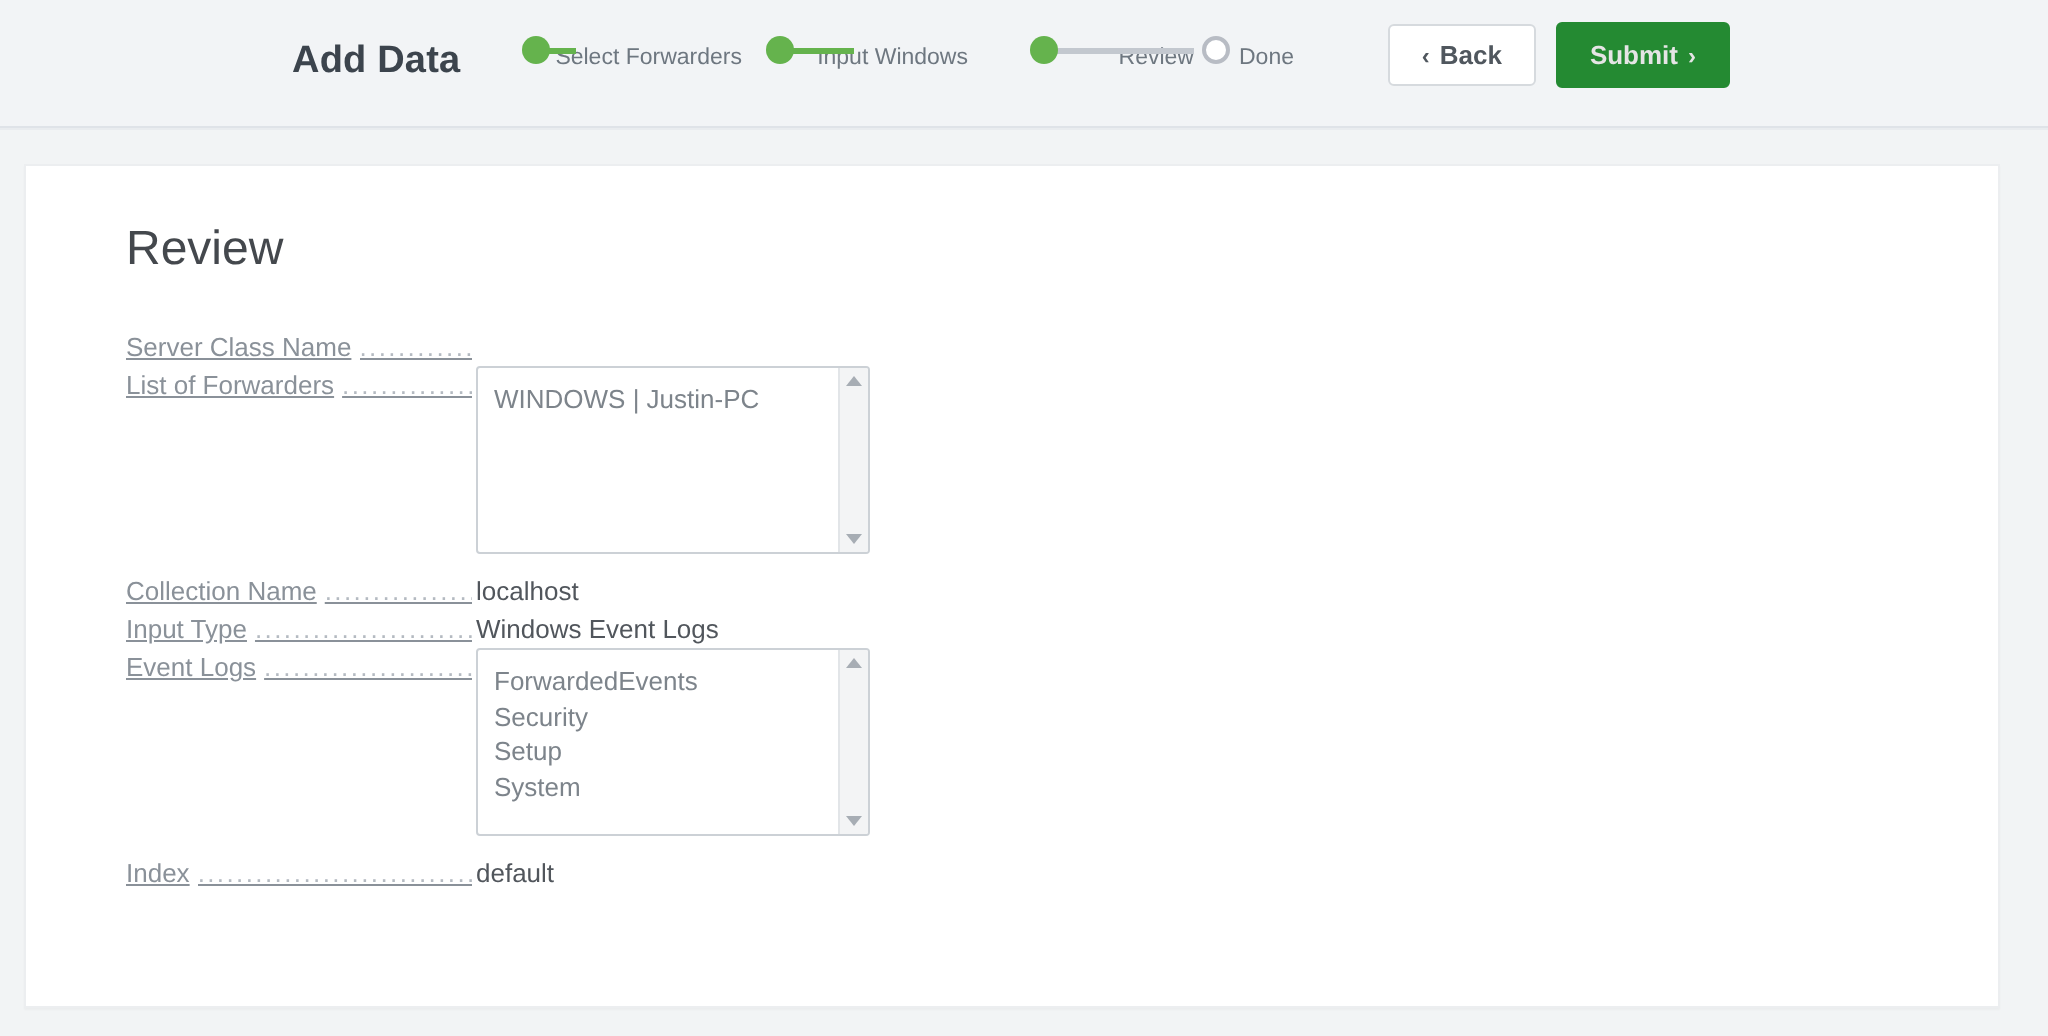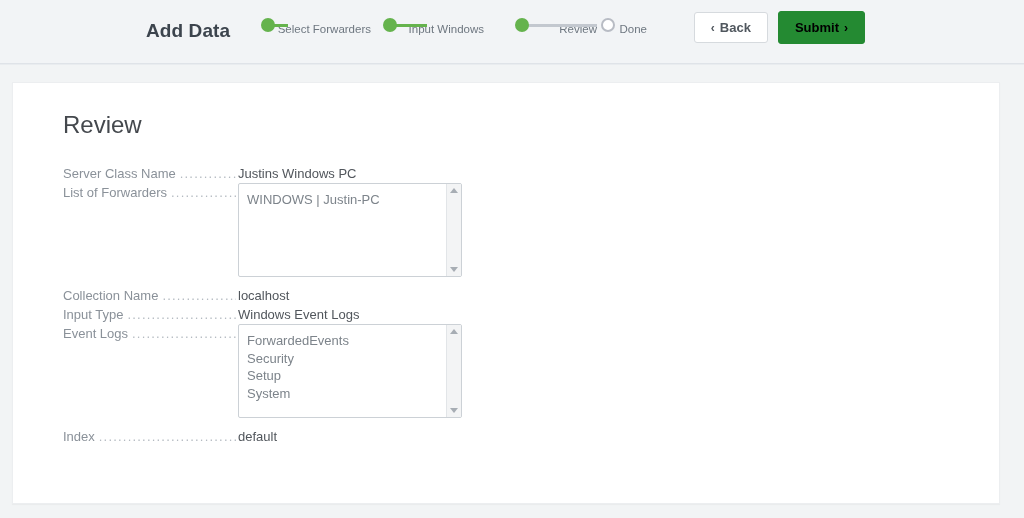--- a/index.html
+++ b/index.html
@@ -117,21 +117,21 @@
     padding: 0 16px;
     background: #ffffff;
     border: 1px solid #d6dade;
     color: #50575e;
   }
   .btn-submit {
     height: 33px;
     padding: 0 16px;
     background: #248a32;
     border: 1px solid #248a32;
-    color: #000000;
+    color: #e5e5e5;
   }
   .chev { font-size: 12px; font-weight: bold; }
 
   
   .content-wrap {
     padding: 18px 24px 0 12px;
   }
   .card {
     width: 988px;
     height: 422px;
@@ -160,41 +160,42 @@
   .label-cell {
     width: 175px;
     flex: 0 0 175px;
     font-size: 13px;
     color: #8a9199;
     white-space: nowrap;
     overflow: hidden;
     line-height: 18px;
     display: flex;
     align-items: center;
+    text-decoration: underline;
   }
   .label-text { flex: 0 0 auto; }
   .leader {
     flex: 1 1 auto;
     overflow: hidden;
     white-space: nowrap;
     color: #b4bac1;
     letter-spacing: 1.2px;
     margin: 0 2px 0 4px;
     font-size: 13px;
   }
   .value-cell {
     font-size: 13px;
     color: #51565c;
     line-height: 18px;
   }
 
   
   .listbox {
     position: relative;
-    width: 224px;
+    width: 197px;
     height: 94px;
     background: #ffffff;
     border: 1px solid #ccd1d6;
     border-radius: 2px;
     overflow: hidden;
     margin-top: -1px;
   }
   .listbox-inner {
     padding: 7px 0 0 8px;
   }
@@ -285,21 +286,20 @@
   <div class="card">
 
     <h1 class="page-title">Review</h1>
 
     <div class="review-list" id="review-list">
         <div class="row">
           <div class="label-cell">
             <span class="label-text">Server Class Name</span>
             <span class="leader">..............................................................</span>
           </div>
-          <div class="value-cell">Justins Windows PC</div>
         </div>
         <div class="row">
           <div class="label-cell">
             <span class="label-text">List of Forwarders</span>
             <span class="leader">..............................................................</span>
           </div>
           <div class="listbox">
             <div class="listbox-inner">
               <div class="listbox-item">WINDOWS | Justin-PC</div>
             </div>

